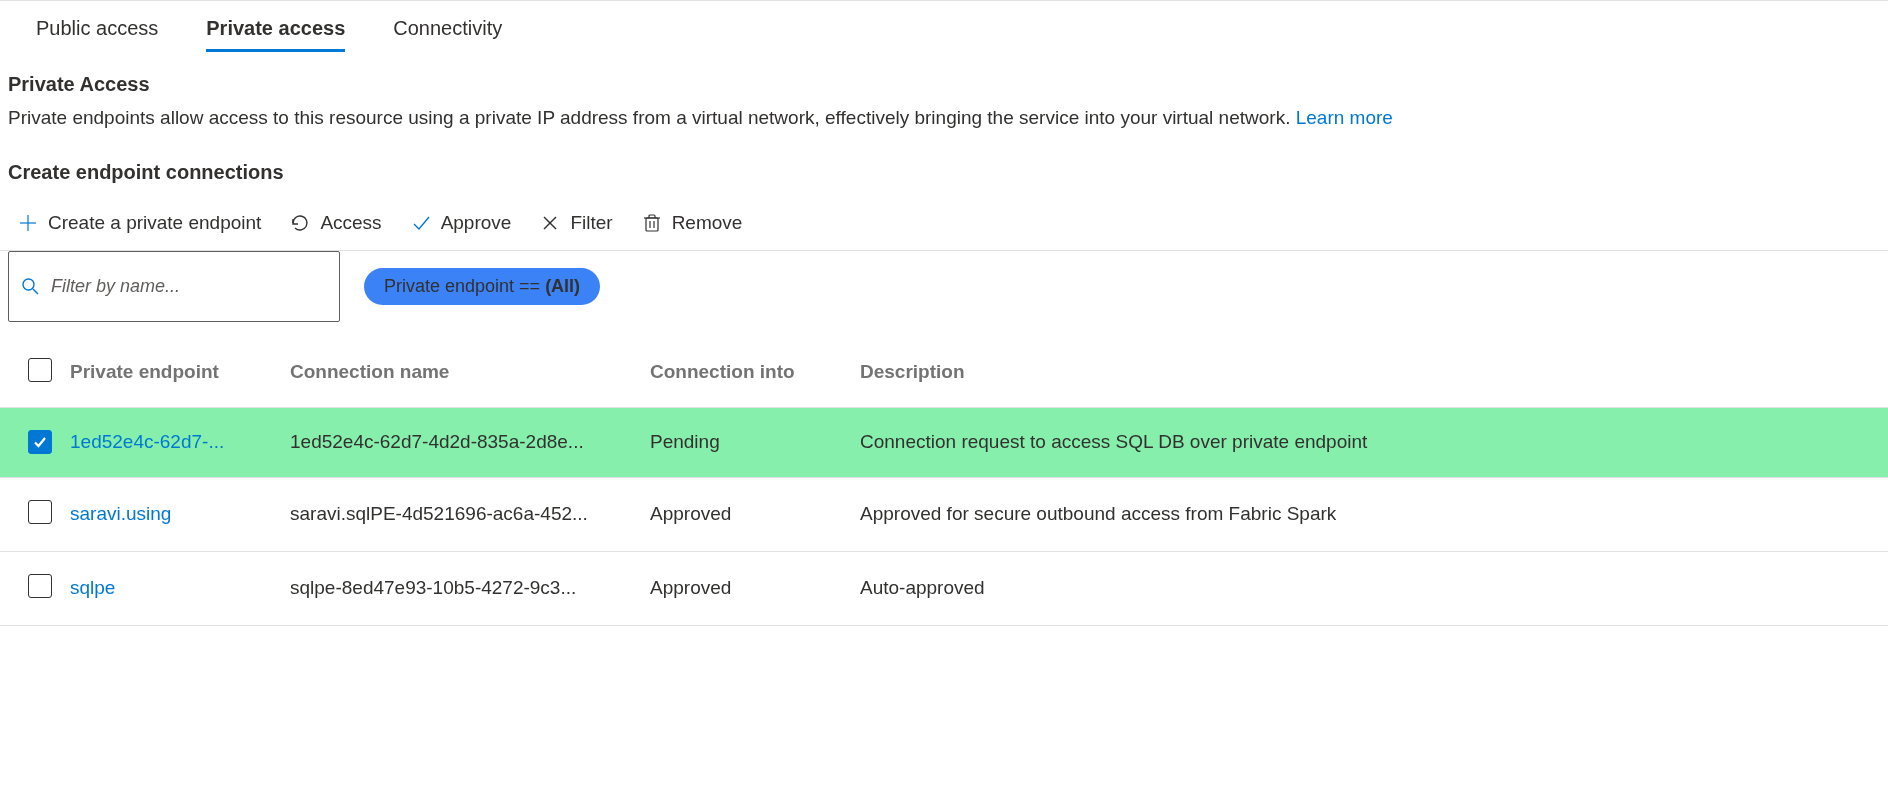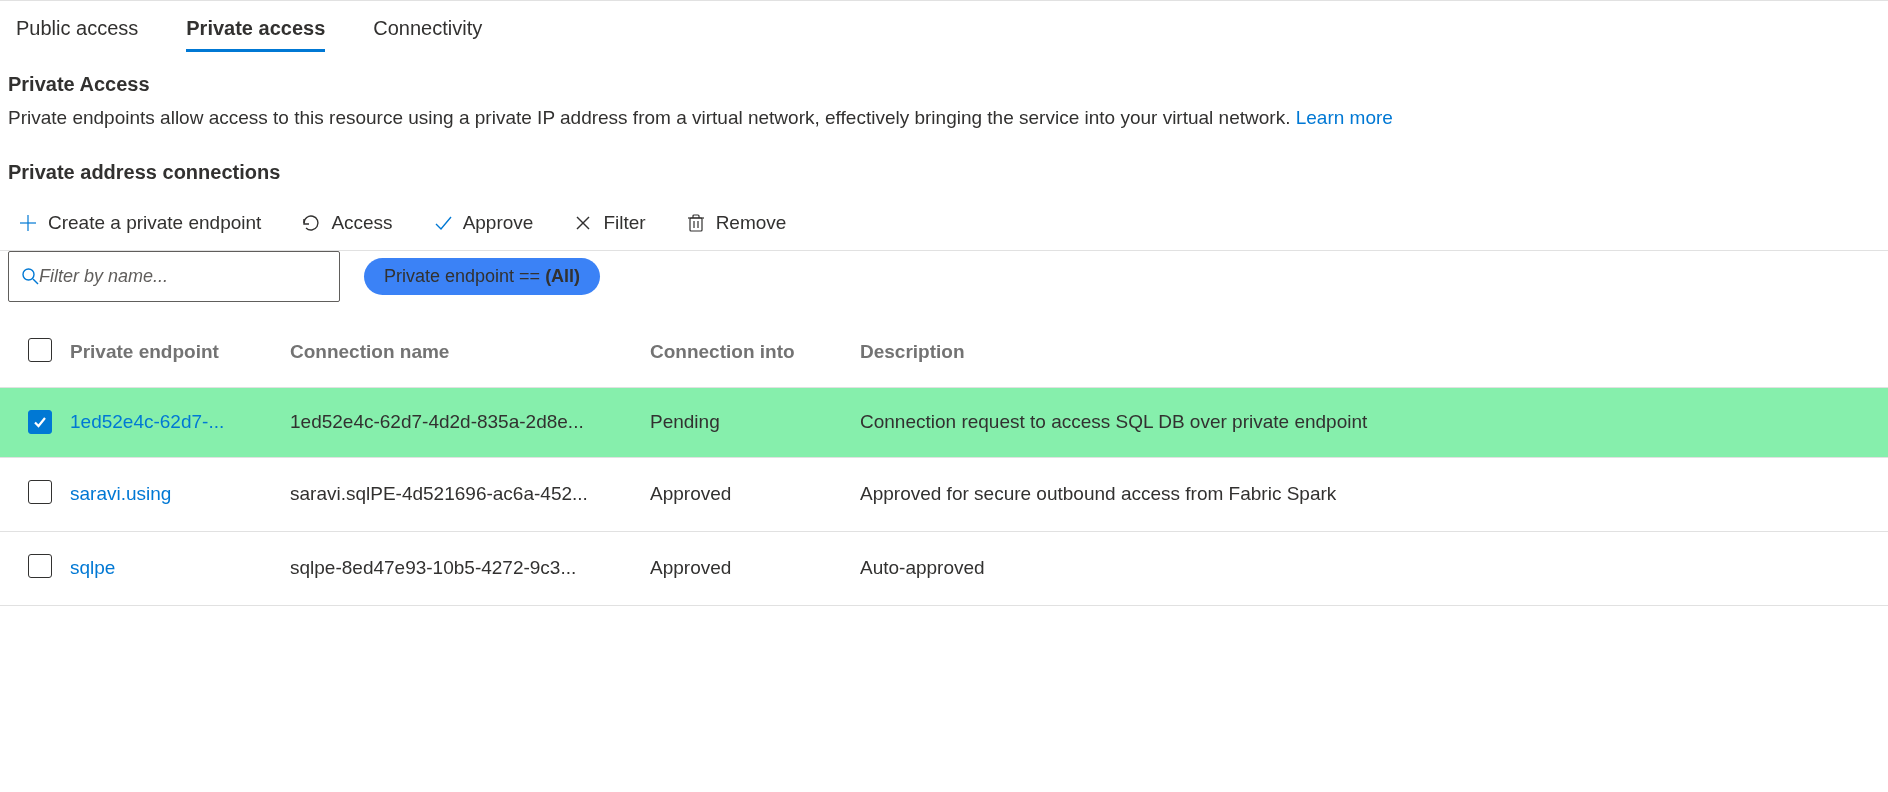--- a/index.html
+++ b/index.html
@@ -19,20 +19,21 @@
     }
     .top-divider {
       border-top: 1px solid #e1e1e1;
       width: 100%;
     }
     .tabs {
       display: flex;
       gap: 48px;
       padding: 16px 16px 0 16px;
       border-bottom: 1px solid transparent;
+      margin-left: 20px;
     }
     .tab {
       font-size: 20px;
       color: #323130;
       padding-bottom: 12px;
       cursor: pointer;
       position: relative;
     }
     .tab.active {
       font-weight: 600;
@@ -69,21 +70,21 @@
       font-size: 20px;
       font-weight: 600;
       color: #323130;
       margin-top: 28px;
       margin-bottom: 16px;
       padding-left: 0;
     }
     .toolbar {
       display: flex;
       align-items: center;
-      gap: 36px;
+      gap: 25px;
       padding: 8px 16px 12px 16px;
       border-bottom: 1px solid #e1e1e1;
     }
     .toolbar-btn {
       display: flex;
       align-items: center;
       gap: 10px;
       font-size: 19px;
       color: #323130;
       cursor: pointer;
@@ -106,22 +107,23 @@
       display: flex;
       align-items: center;
       gap: 24px;
       padding: 0 8px 16px 8px;
     }
     .search-box {
       display: flex;
       align-items: center;
       border: 1px solid #605e5c;
       border-radius: 2px;
-      padding: 14px 12px;
+      padding: 24px 12px;
       width: 332px;
+      gap: 12px;
     }
     .search-box .search-icon {
       color: #0078d4;
       width: 18px;
       height: 18px;
     }
     .search-box input {
       border: none;
       outline: none;
       font-size: 18px;
@@ -212,21 +214,21 @@
     <div class="tab active">Private access</div>
     <div class="tab">Connectivity</div>
   </div>
 
   <div class="section">
     <div class="section-title">Private Access</div>
     <div class="section-desc">
       <span>Private endpoints allow access to this resource using a private IP address from a virtual network, effectively bringing the service into your virtual network. </span><a href="#">Learn more</a>
     </div>
 
-    <div class="subsection-title">Private address connections</div>
+    <div class="subsection-title">Create endpoint connections</div>
   </div>
 
   <div class="toolbar">
     <button class="toolbar-btn">
       <span class="icon">
         <svg width="20" height="20" viewBox="0 0 20 20" fill="none" stroke="currentColor" stroke-width="1.2">
             <line x1="10" y1="2" x2="10" y2="18"></line>
             <line x1="2" y1="10" x2="18" y2="10"></line>
           </svg>
       </span>

